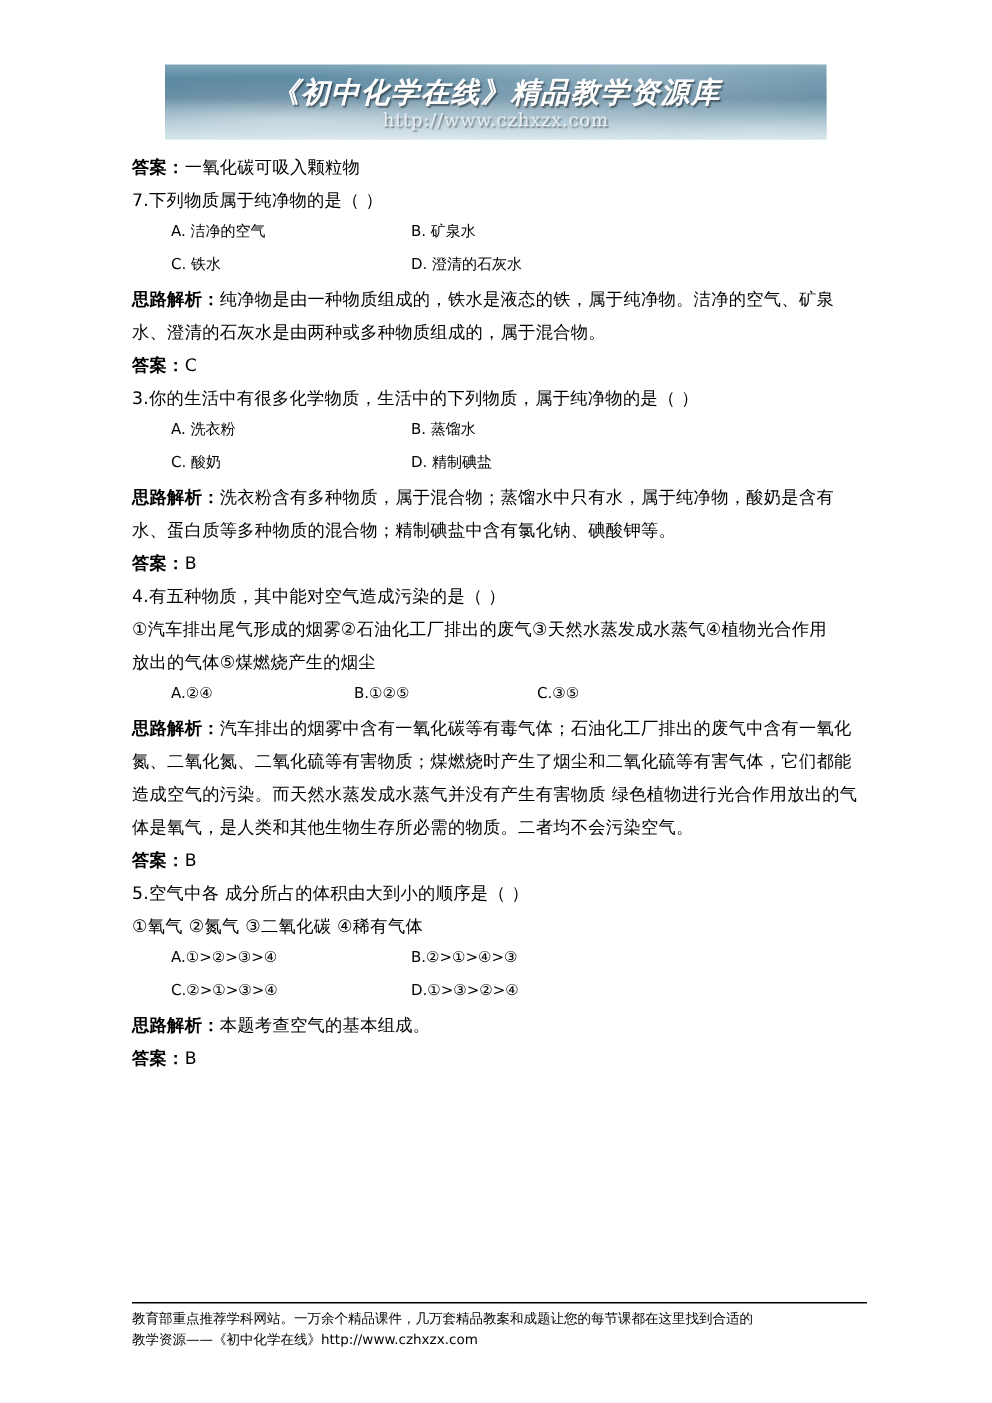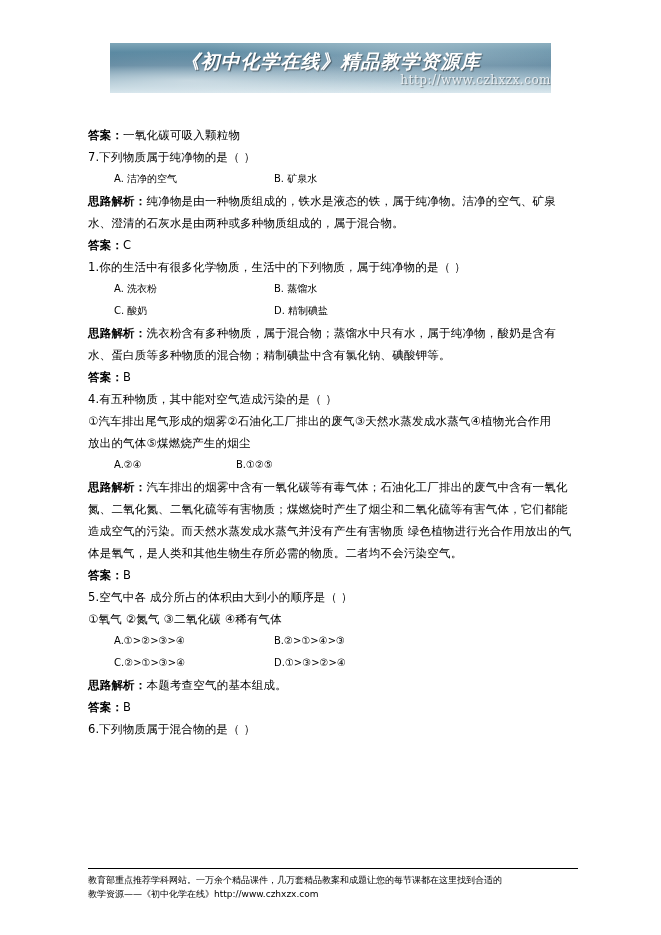--- a/index.html
+++ b/index.html
@@ -55,35 +55,34 @@
     color: #ffffff;
     letter-spacing: 1px;
     text-shadow: 1px 1px 1px rgba(0,0,0,0.45);
     white-space: nowrap;
   }
   .banner-url {
     position: absolute;
     left: 0;
     right: 0;
     top: 30px;
-    text-align: right;
+    text-align: center;
     font-family: "DejaVu Serif", "Liberation Serif", serif;
     font-size: 12px;
     color: #e8eef2;
     letter-spacing: 0.5px;
     text-shadow: 1px 1px 1px rgba(0,0,0,0.4);
     white-space: nowrap;
   }
 
   .content {
     position: absolute;
     left: 88px;
     top: 100px;
     width: 490px;
-    margin-top: 24px;
   }
 
   .line {
     font-size: 11.5px;
     line-height: 22px;
     white-space: nowrap;
     letter-spacing: 0.2px;
   }
   .line.wrap {
     white-space: normal;
@@ -131,59 +130,63 @@
 
   <div class="content">
 
     <div class="line"><span class="lbl">答案：</span><span>一氧化碳可吸入颗粒物</span></div>
 
     <div class="line">7.下列物质属于纯净物的是（        ）</div>
     <div class="opts two">
       <span class="o">A. 洁净的空气</span>
       <span class="o">B. 矿泉水</span>
     </div>
+    <div class="opts two">
+      <span class="o">C. 铁水</span>
+      <span class="o">D. 澄清的石灰水</span>
+    </div>
     <div class="line wrap"><span class="lbl">思路解析：</span><span>纯净物是由一种物质组成的，铁水是液态的铁，属于纯净物。洁净的空气、矿泉水、澄清的石灰水是由两种或多种物质组成的，属于混合物。</span></div>
     <div class="line"><span class="lbl">答案：</span><span>C</span></div>
 
-    <div class="line">1.你的生活中有很多化学物质，生活中的下列物质，属于纯净物的是（        ）</div>
+    <div class="line">3.你的生活中有很多化学物质，生活中的下列物质，属于纯净物的是（        ）</div>
     <div class="opts two">
       <span class="o">A. 洗衣粉</span>
       <span class="o">B. 蒸馏水</span>
     </div>
     <div class="opts two">
       <span class="o">C. 酸奶</span>
       <span class="o">D. 精制碘盐</span>
     </div>
     <div class="line wrap"><span class="lbl">思路解析：</span><span>洗衣粉含有多种物质，属于混合物；蒸馏水中只有水，属于纯净物，酸奶是含有水、蛋白质等多种物质的混合物；精制碘盐中含有氯化钠、碘酸钾等。</span></div>
     <div class="line"><span class="lbl">答案：</span><span>B</span></div>
 
     <div class="line">4.有五种物质，其中能对空气造成污染的是（        ）</div>
     <div class="line">①汽车排出尾气形成的烟雾②石油化工厂排出的废气③天然水蒸发成水蒸气④植物光合作用</div>
     <div class="line">放出的气体⑤煤燃烧产生的烟尘</div>
     <div class="opts four">
       <span class="o">A.②④</span>
       <span class="o">B.①②⑤</span>
+      <span class="o">C.③⑤</span>
     </div>
     <div class="line wrap"><span class="lbl">思路解析：</span><span>汽车排出的烟雾中含有一氧化碳等有毒气体；石油化工厂排出的废气中含有一氧化氮、二氧化氮、二氧化硫等有害物质；煤燃烧时产生了烟尘和二氧化硫等有害气体，它们都能造成空气的污染。而天然水蒸发成水蒸气并没有产生有害物质 绿色植物进行光合作用放出的气体是氧气，是人类和其他生物生存所必需的物质。二者均不会污染空气。</span></div>
     <div class="line"><span class="lbl">答案：</span><span>B</span></div>
 
     <div class="line">5.空气中各 成分所占的体积由大到小的顺序是（        ）</div>
     <div class="line">①氧气    ②氮气    ③二氧化碳    ④稀有气体</div>
     <div class="opts two">
       <span class="o">A.①&gt;②&gt;③&gt;④</span>
       <span class="o">B.②&gt;①&gt;④&gt;③</span>
     </div>
     <div class="opts two">
       <span class="o">C.②&gt;①&gt;③&gt;④</span>
       <span class="o">D.①&gt;③&gt;②&gt;④</span>
     </div>
     <div class="line wrap"><span class="lbl">思路解析：</span><span>本题考查空气的基本组成。</span></div>
     <div class="line"><span class="lbl">答案：</span><span>B</span></div>
 
-    <div class="line">6.下列物质属于混合物的是（        ）</div>
 
   </div>
 
   <div class="footer">
     <div class="footer-line">教育部重点推荐学科网站。一万余个精品课件，几万套精品教案和成题让您的每节课都在这里找到合适的</div>
     <div class="footer-line">教学资源——《初中化学在线》http://www.czhxzx.com</div>
   </div>
 
 </div>
 

